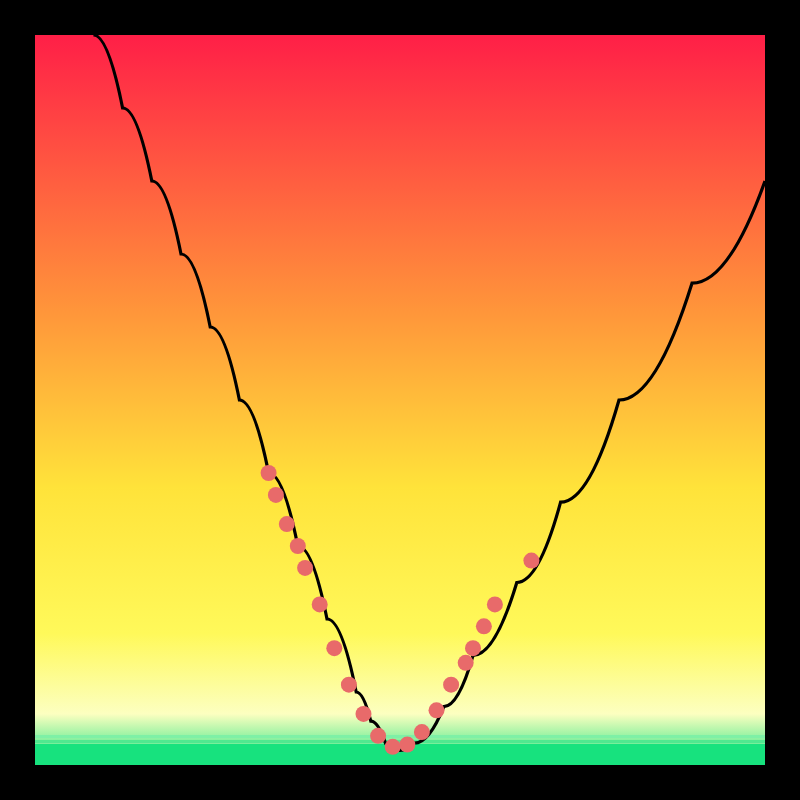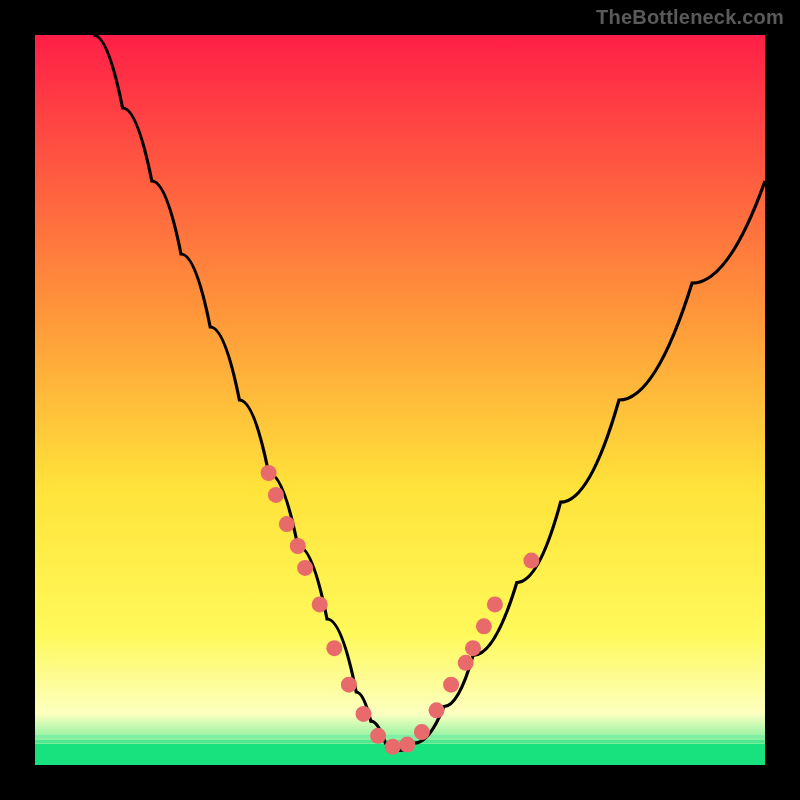--- a/index.html
+++ b/index.html
@@ -48,21 +48,20 @@
     top: 0;
     width: 100%;
     height: 100%;
   }
 </style>
 </head>
 <body>
 
 <div class="frame">
 
-  <div class="watermark">TheBottleneck.com</div>
 
   <div class="plot">
     <svg class="gradient" viewBox="0 0 730 730" preserveAspectRatio="none">
       <defs>
         <linearGradient id="bg" x1="0" y1="0" x2="0" y2="1">
           <stop id="stop-top" offset="0%" stop-color="#ff1f47"></stop>
           <stop id="stop-mu" offset="38%" stop-color="#ff963a"></stop>
           <stop id="stop-mid" offset="62%" stop-color="#ffe33a"></stop>
           <stop id="stop-ml" offset="82%" stop-color="#fff95a"></stop>
           <stop id="stop-pale" offset="93%" stop-color="#fcffc0"></stop>

